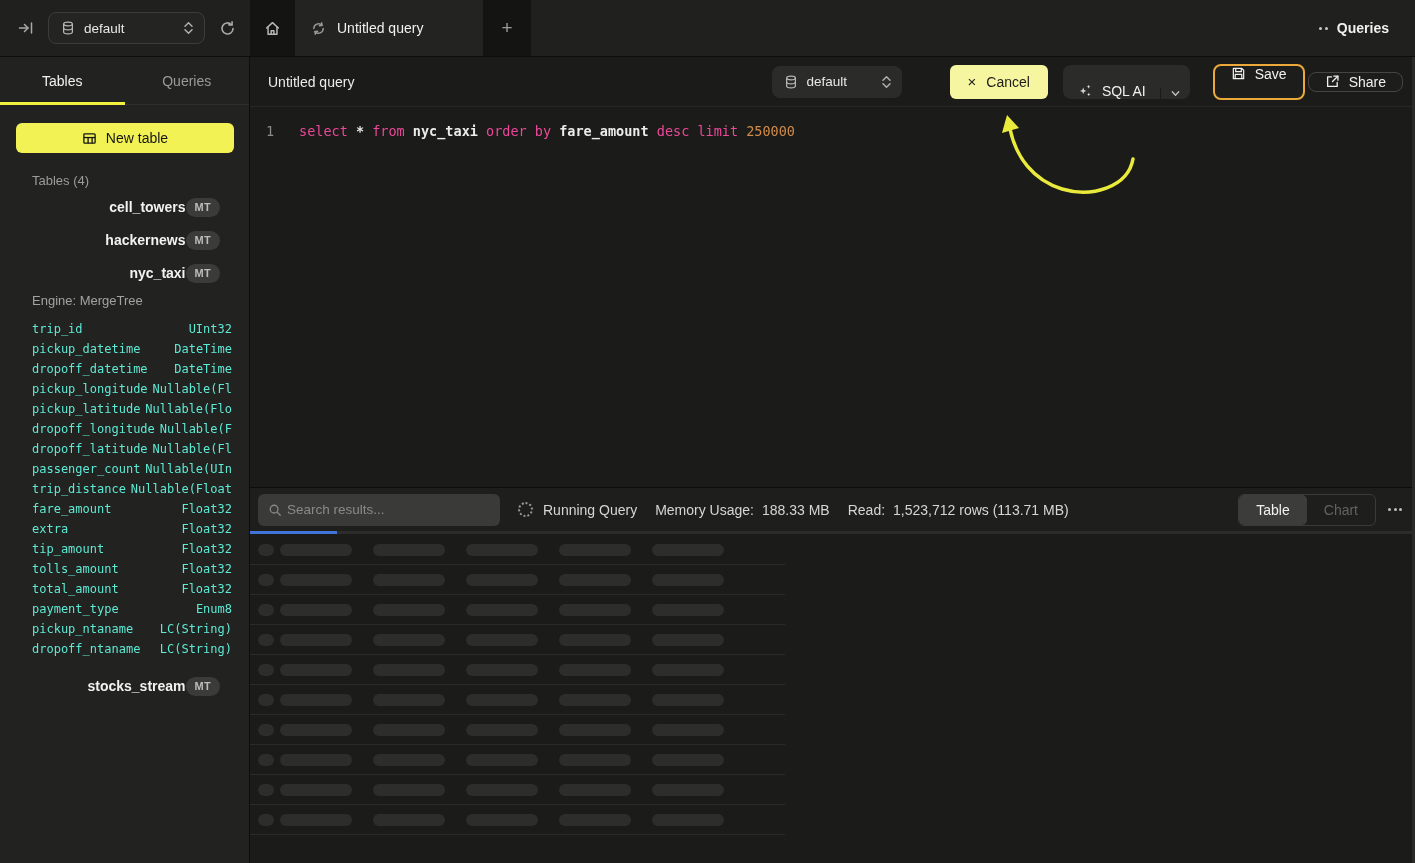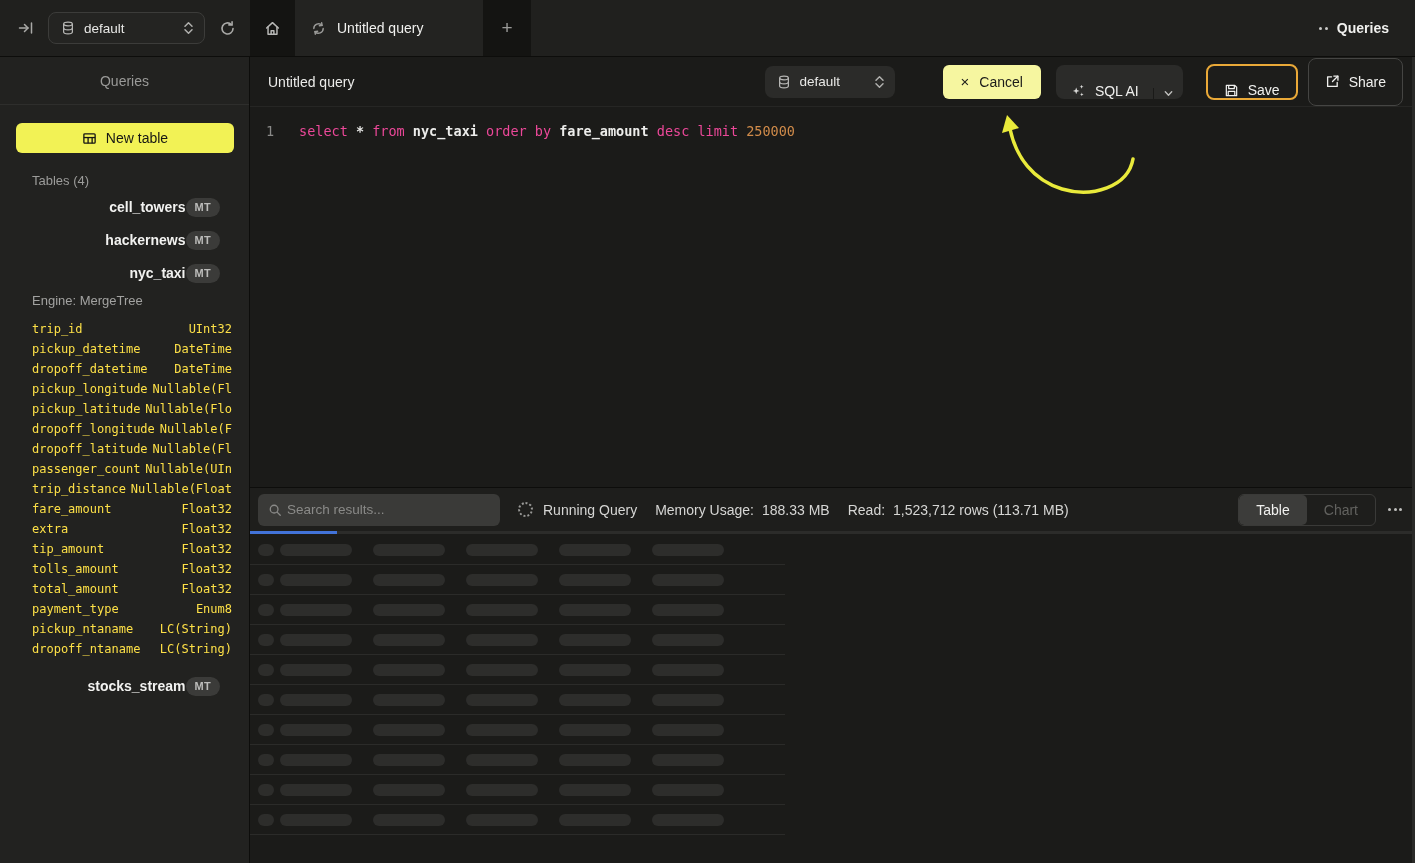--- a/index.html
+++ b/index.html
@@ -44,42 +44,42 @@
   .search-box input { background:transparent; border:none; outline:none; color:#d8d8d6; font-family:inherit;
     font-size:13.5px; width:100%; }
   .search-box input::placeholder { color:#7c7c7a; }
   .section-label { margin:20px 0 0 32px; font-size:13px; color:#9c9c9a; }
   .tbl-row { height:28px; margin:5px 29px 0 32px; display:flex; align-items:center; justify-content:flex-end; cursor:pointer; }
   .tbl-row:first-of-type { margin-top:13px; }
   .tbl-name { font-size:14px; font-weight:600; color:#f2f2f0; }
   .badge { background:#3b3b39; color:#bcbcba; font-size:11px; font-weight:700; border-radius:11px;
     padding:4px 9px; line-height:1; letter-spacing:.3px; }
   .engine-line { margin:6px 0 0 32px; font-size:13px; color:#a2a2a0; }
-  .column-list { margin:11px 17px 0 32px; font-family:"DejaVu Sans Mono", monospace; font-size:12px; color:#fde047; }
+  .column-list { margin:11px 17px 0 32px; font-family:"DejaVu Sans Mono", monospace; font-size:12px; color:#5eead4; }
   .col-row { height:20px; display:flex; align-items:center; justify-content:space-between; cursor:pointer; }
   .stocks-row { margin-top:13px; }
 
   
   .main-header { position:absolute; left:250px; top:57px; right:0; height:50px; border-bottom:1px solid #262624;
     display:flex; align-items:center; padding:0 12px 0 18px; }
   .main-title { font-size:14px; font-weight:500; color:#ececea; }
   .spacer { flex:1; }
   .hdr-select { width:130px; height:32px; background:#2b2b29; border:none; border-radius:8px; color:#e8e8e6;
     display:flex; align-items:center; gap:9px; padding:0 10px 0 12px; font-size:13.5px; cursor:pointer; margin-right:48px; font-family:inherit; }
   .hdr-select .grow { flex:1; text-align:left; }
   .cancel-btn { height:34px; padding:0 18px; background:#f6f6a0; color:#1c1c1a; border:none; border-radius:6px;
     display:flex; align-items:center; gap:10px; font-size:14px; font-family:inherit; cursor:pointer; margin-right:15px; }
   .cancel-btn .x { font-size:15px; line-height:1; }
   .sqlai-btn { height:34px; background:#2b2b29; border:none; border-radius:8px; color:#f0f0ee; display:flex;
     align-items:flex-end; padding:0; font-family:inherit; cursor:pointer; margin-right:23px; overflow:hidden; }
   .sqlai-main { display:flex; align-items:center; gap:9px; padding:0 14px; font-size:14px; }
   .sqlai-caret { width:30px; display:flex; align-items:center; justify-content:center; border-left:1px solid #1a1a18; color:#c0c0be; }
   .save-btn { height:36px; padding:0 16px; background:#1d1d1b; color:#f0f0ee; border:2px solid #eaa938; border-radius:8px;
-    display:flex; align-items:flex-end; gap:9px; font-size:14px; font-family:inherit; cursor:pointer; margin-right:10px; }
-  .share-btn { height:48px; padding:0 16px; background:#1d1d1b; color:#f0f0ee; border:1px solid #454543; border-radius:8px;
+    display:flex; align-items:flex-start; gap:9px; font-size:14px; font-family:inherit; cursor:pointer; margin-right:3px; }
+  .share-btn { height:20px; padding:0 16px; background:#1d1d1b; color:#f0f0ee; border:1px solid #454543; border-radius:8px;
     display:flex; align-items:center; gap:9px; font-size:14px; font-family:inherit; cursor:pointer; }
 
   
   .editor { position:absolute; left:250px; top:107px; right:2px; height:380px; cursor:text; }
   .code-line { display:flex; padding:14px 0 0 16px; font-family:"DejaVu Sans Mono", monospace; font-size:13.5px; line-height:20px; }
   .line-no { width:22px; color:#8a8a88; flex:none; }
   .code { margin-left:11px; white-space:pre; }
   .tok-kw { color:#ec4899; }
   .tok-id { color:#ececea; font-weight:700; }
   .tok-num { color:#d08b4a; }
@@ -191,20 +191,23 @@
       <span class="dots-icon">
           <i></i>
           <i></i>
         </span>
       <span>Queries</span>
     </div>
   </div>
 
   <div class="sidebar">
     <div class="side-tabs">
+      <div class="side-tab active">
+        <span>Tables</span>
+      </div>
       <div class="side-tab">
         <span>Queries</span>
       </div>
     </div>
 
     <button class="new-table-btn">
       <span>
         <svg width="15" height="15" viewBox="0 0 16 16" fill="none" stroke="#161614" stroke-width="1.4">
             <rect x="2" y="3" width="12" height="10" rx="1"></rect>
             <path d="M2 7h12"></path>

